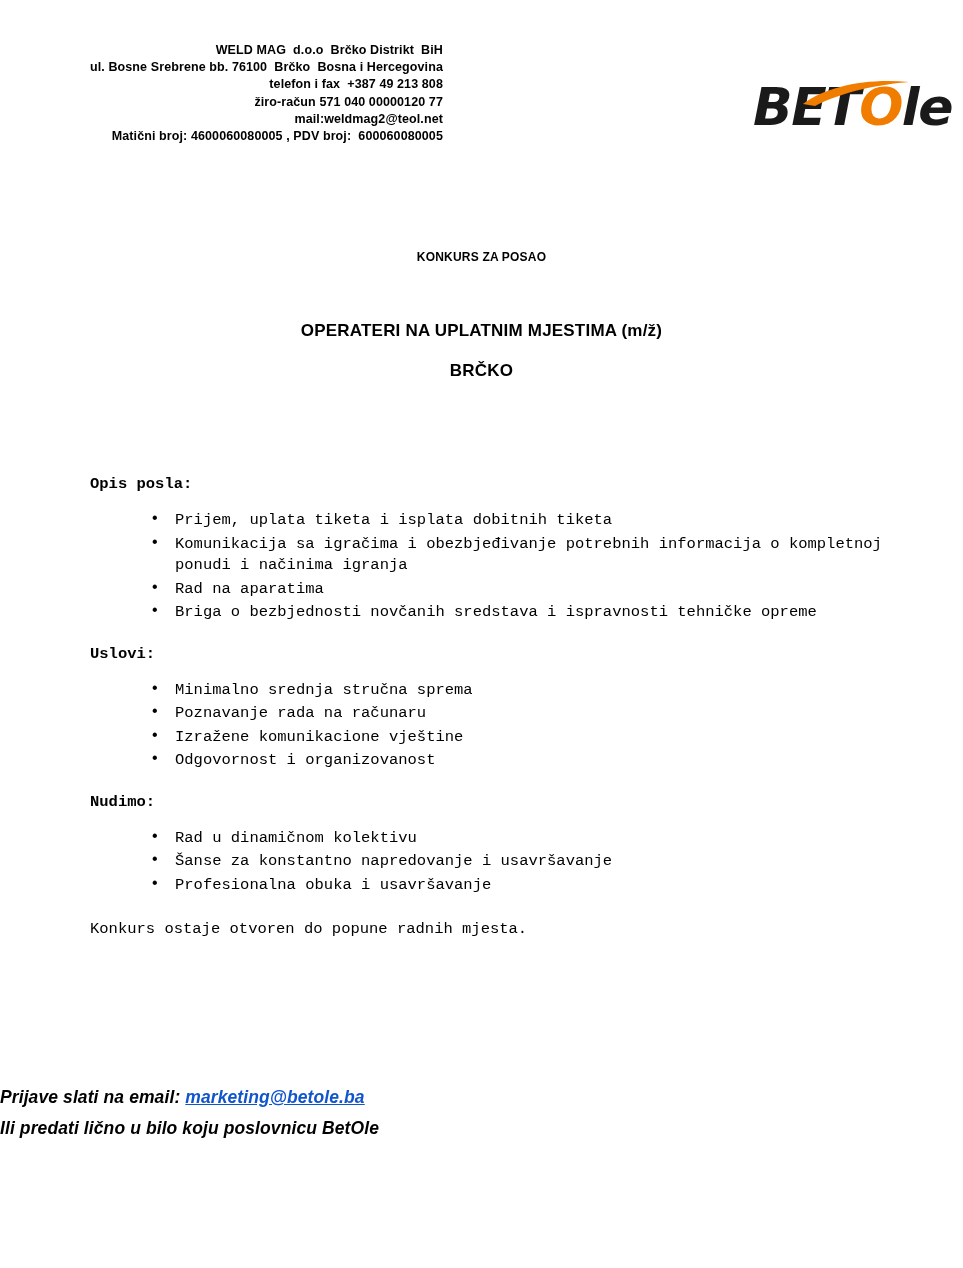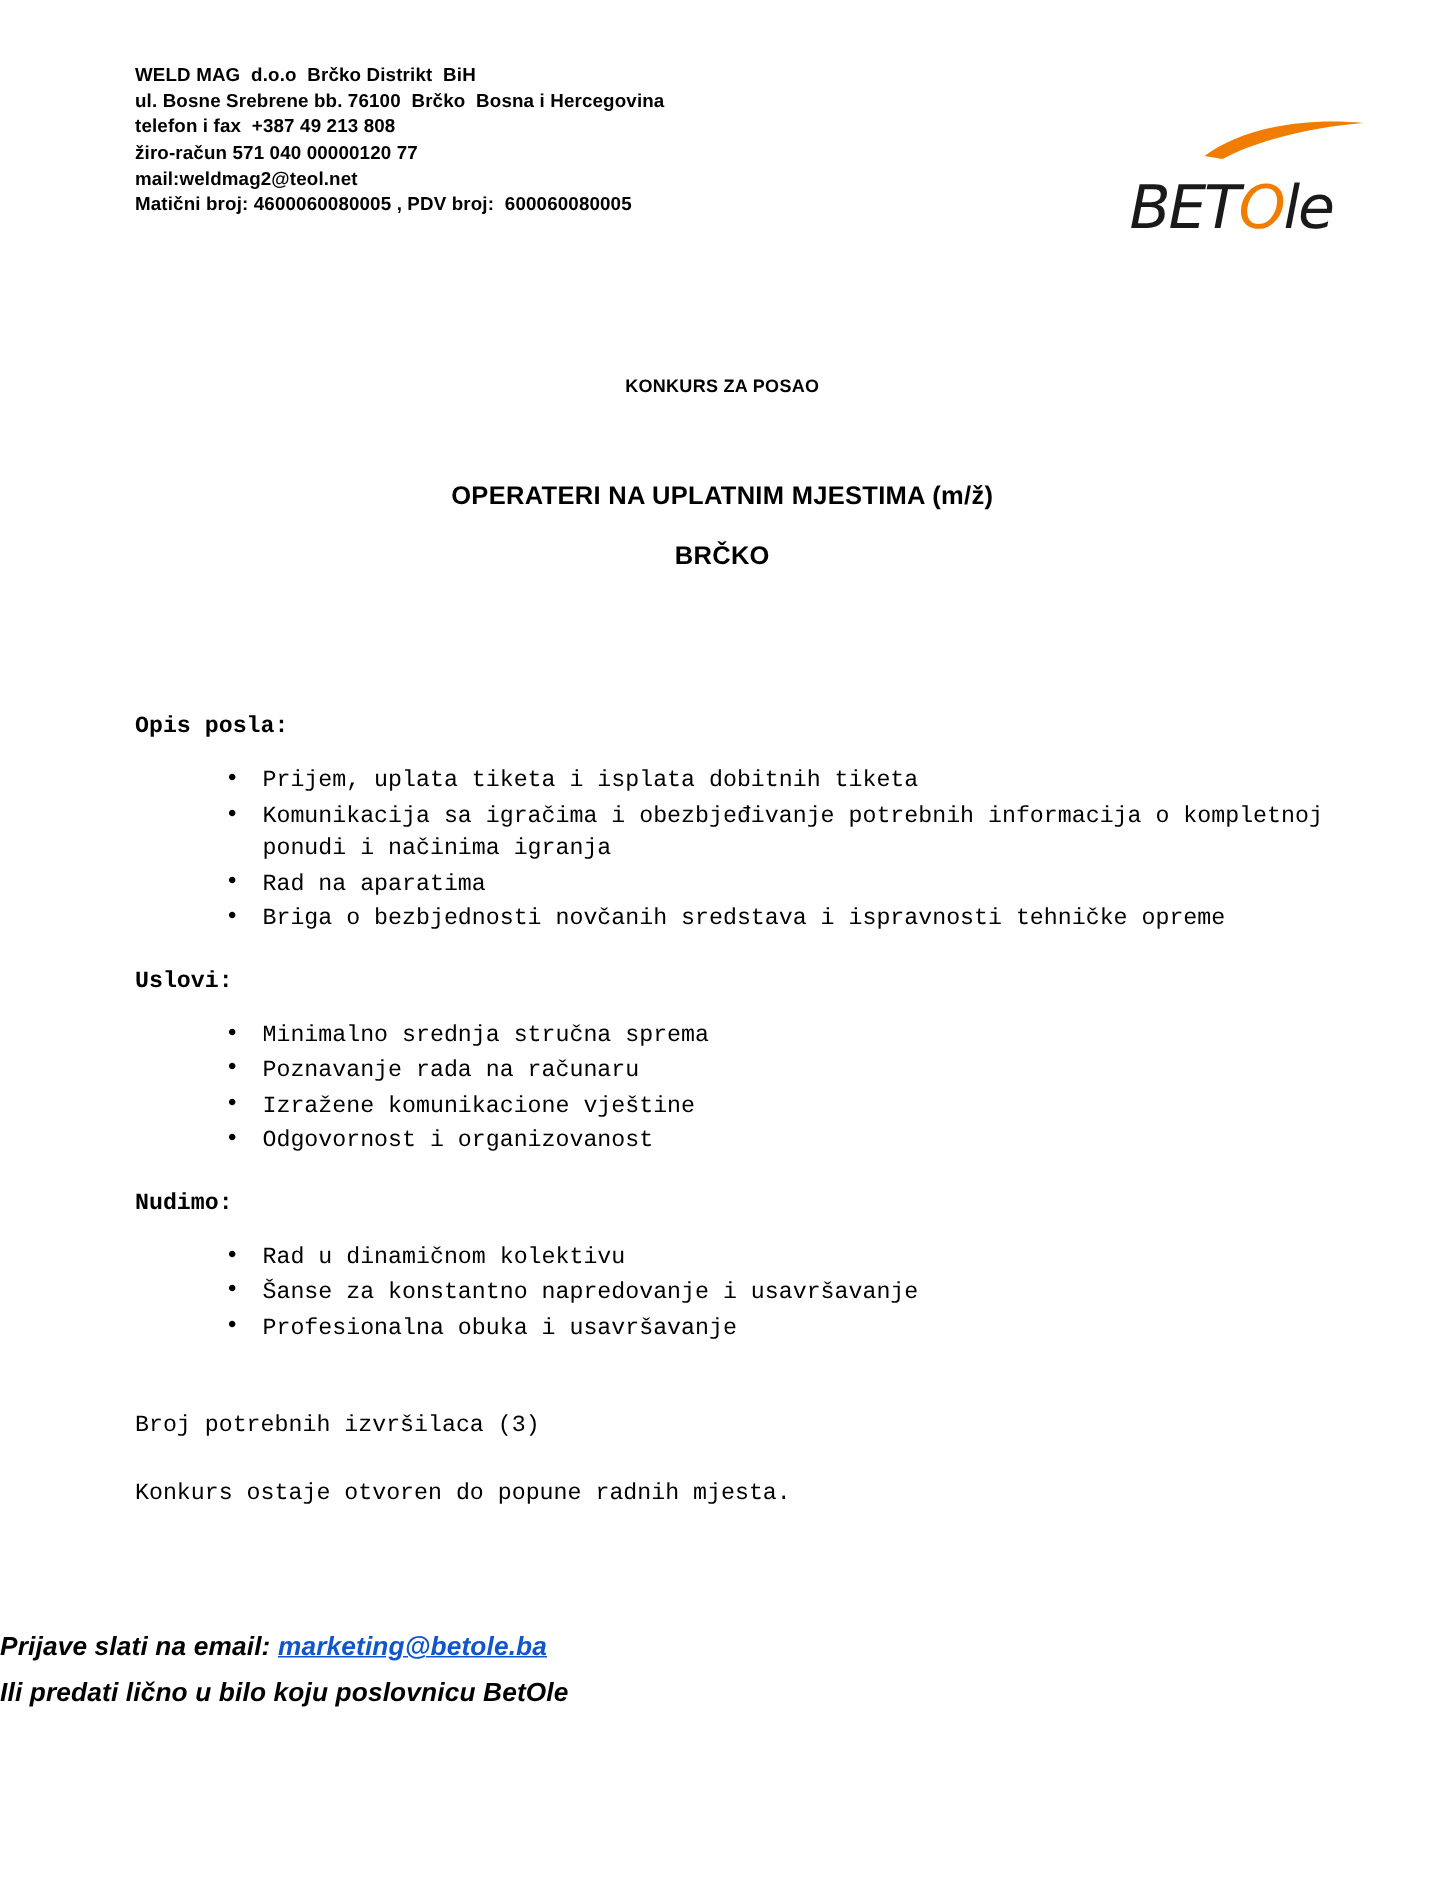--- a/index.html
+++ b/index.html
@@ -29,39 +29,39 @@
     top: 42px;
     left: 90px;
     font-size: 12.5px;
     font-weight: bold;
     line-height: 17.2px;
     letter-spacing: 0.1px;
     color: #000;
   }
   .letterhead div {
     white-space: pre;
+    text-align: right;
   }
 
   
   .logo {
     position: absolute;
     top: 84px;
     right: 50px;
     width: 160px;
     height: 46px;
   }
   .logo-text {
     font-family: "DejaVu Sans", sans-serif;
-    font-weight: normal;
+    font-weight: bold;
     font-style: italic;
-    font-size: 40px;
+    font-size: 52px;
     line-height: 46px;
     letter-spacing: -1.5px;
     white-space: nowrap;
-    margin-top: 32px;
   }
   .logo-bet { color: #1a1a1a; }
   .logo-o { color: #f07d00; }
   .logo-le { color: #1a1a1a; }
   .logo-swoosh {
     position: absolute;
     right: -4px;
     top: -6px;
     width: 120px;
     height: 30px;
@@ -211,21 +211,20 @@
 
     <div class="section">
       <div class="section-heading">Nudimo:</div>
       <ul class="bullets">
         <li>Rad u dinamičnom  kolektivu</li>
         <li>Šanse za konstantno napredovanje i usavršavanje</li>
         <li>Profesionalna obuka i usavršavanje</li>
       </ul>
     </div>
 
-    <div class="note first">Broj potrebnih izvršilaca (3)</div>
     <div class="note second">Konkurs ostaje otvoren do popune radnih mjesta.</div>
   </div>
 
   <div class="footer">
     <div class="footer-line"><span>Prijave slati na email: </span><a class="footer-link" href="#">marketing@betole.ba</a></div>
     <div class="footer-line">Ili predati lično u bilo koju poslovnicu BetOle</div>
   </div>
 
 </div>
 

